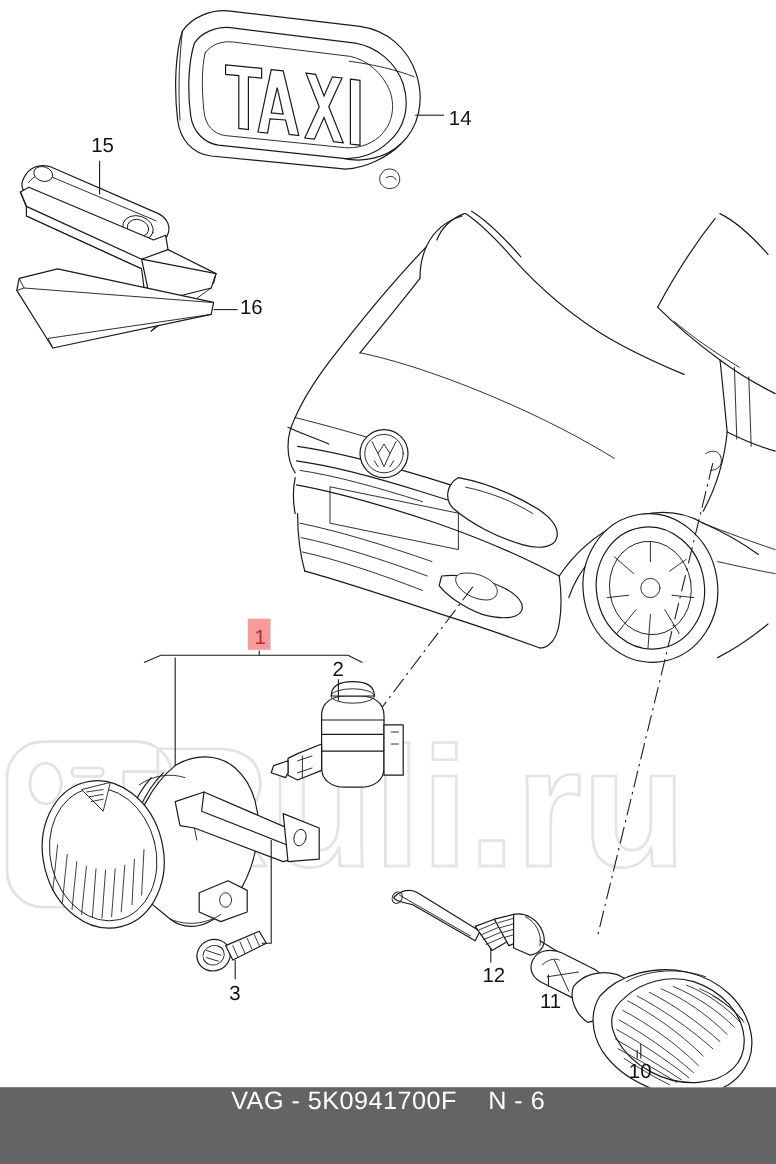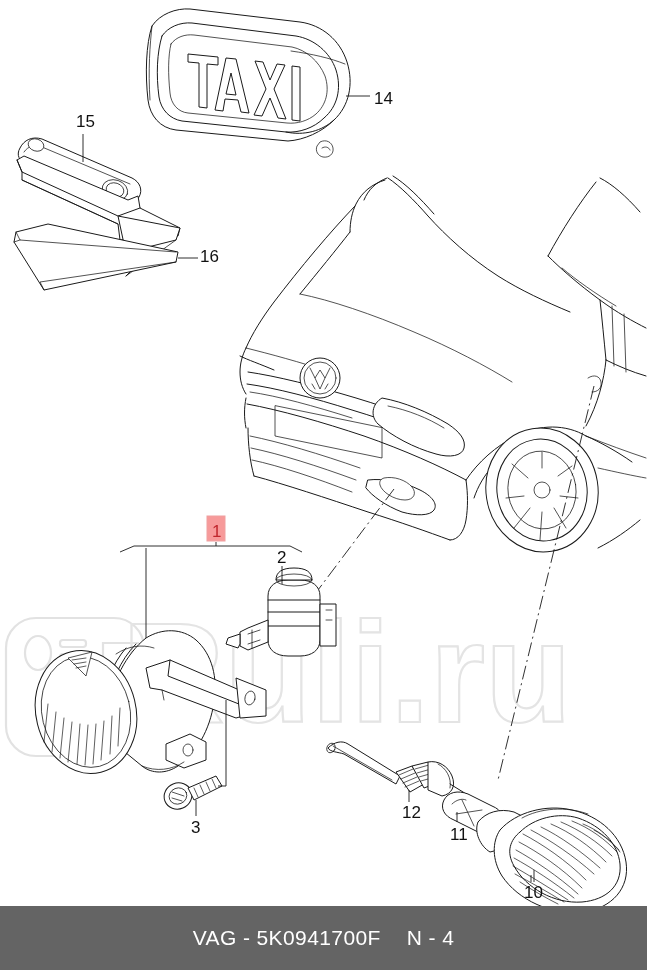--- a/index.html
+++ b/index.html
@@ -108,21 +108,20 @@
     stroke-width: 1;
   }
   #footer {
     position: absolute;
     left: 0;
     top: 906px;
     width: 647px;
     height: 64px;
     background: #646464;
     display: flex;
-    align-items: center;
     justify-content: center;
     gap: 26px;
   }
   #footer .ftxt {
     color: #ffffff;
     font-family: "Liberation Sans", sans-serif;
     font-size: 21px;
     letter-spacing: 0.4px;
     white-space: pre;
   }
@@ -563,16 +562,16 @@
 
       <text class="callout-txt" x="450" y="840">11</text>
 
       <text class="callout-txt" x="402" y="818">12</text>
     </svg>
 
   </div>
 
   <div id="footer">
     <span class="ftxt">VAG - 5K0941700F</span>
-    <span class="ftxt">N - 4</span>
+    <span class="ftxt">N - 6</span>
   </div>
 
 </div>
 
 </body></html>

